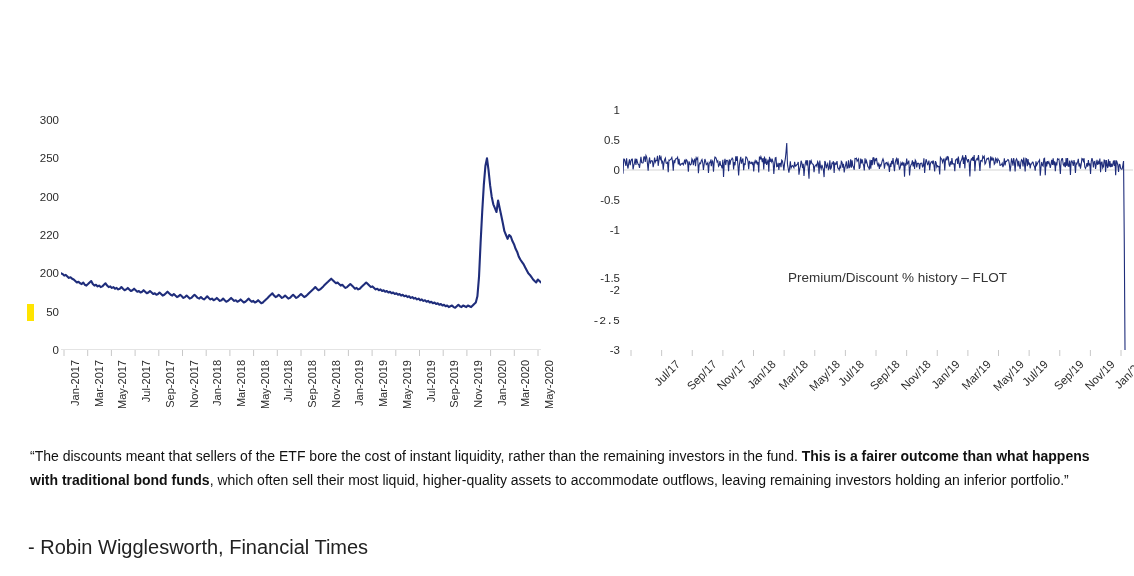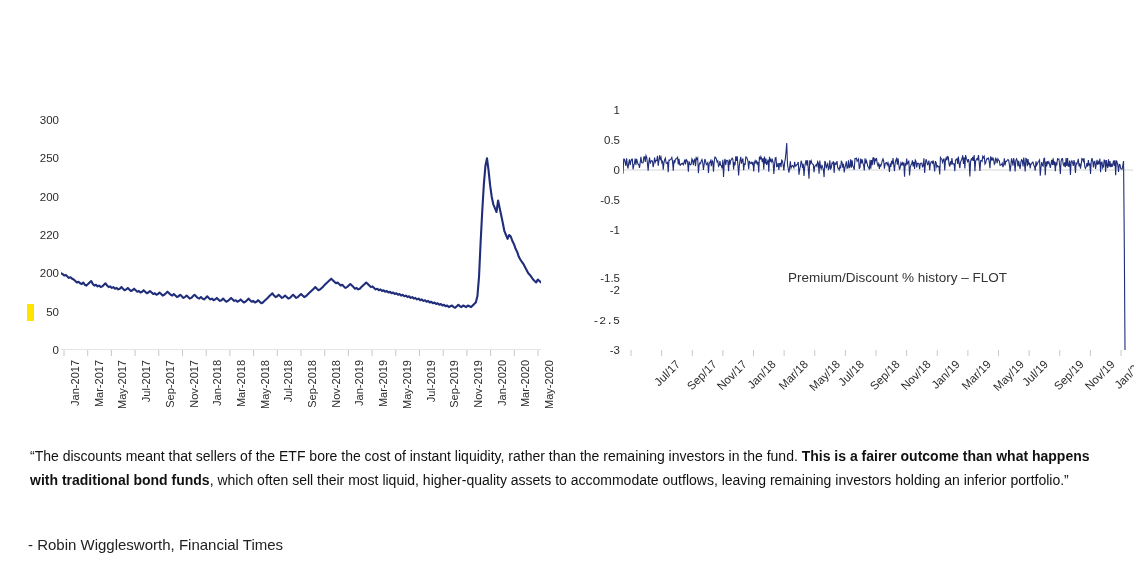--- a/index.html
+++ b/index.html
@@ -110,21 +110,21 @@
     width: 1080px;
     font-size: 14px;
     line-height: 24px;
     color: #111111;
   }
   .quote b { font-weight: bold; }
   .attrib {
     position: absolute;
     left: 28px;
     top: 536px;
-    font-size: 15px;
+    font-size: 20px;
     color: #222222;
     white-space: nowrap;
   }
   svg { display: block; }
 </style>
 </head>
 <body>
 
 <div class="slide">
 

